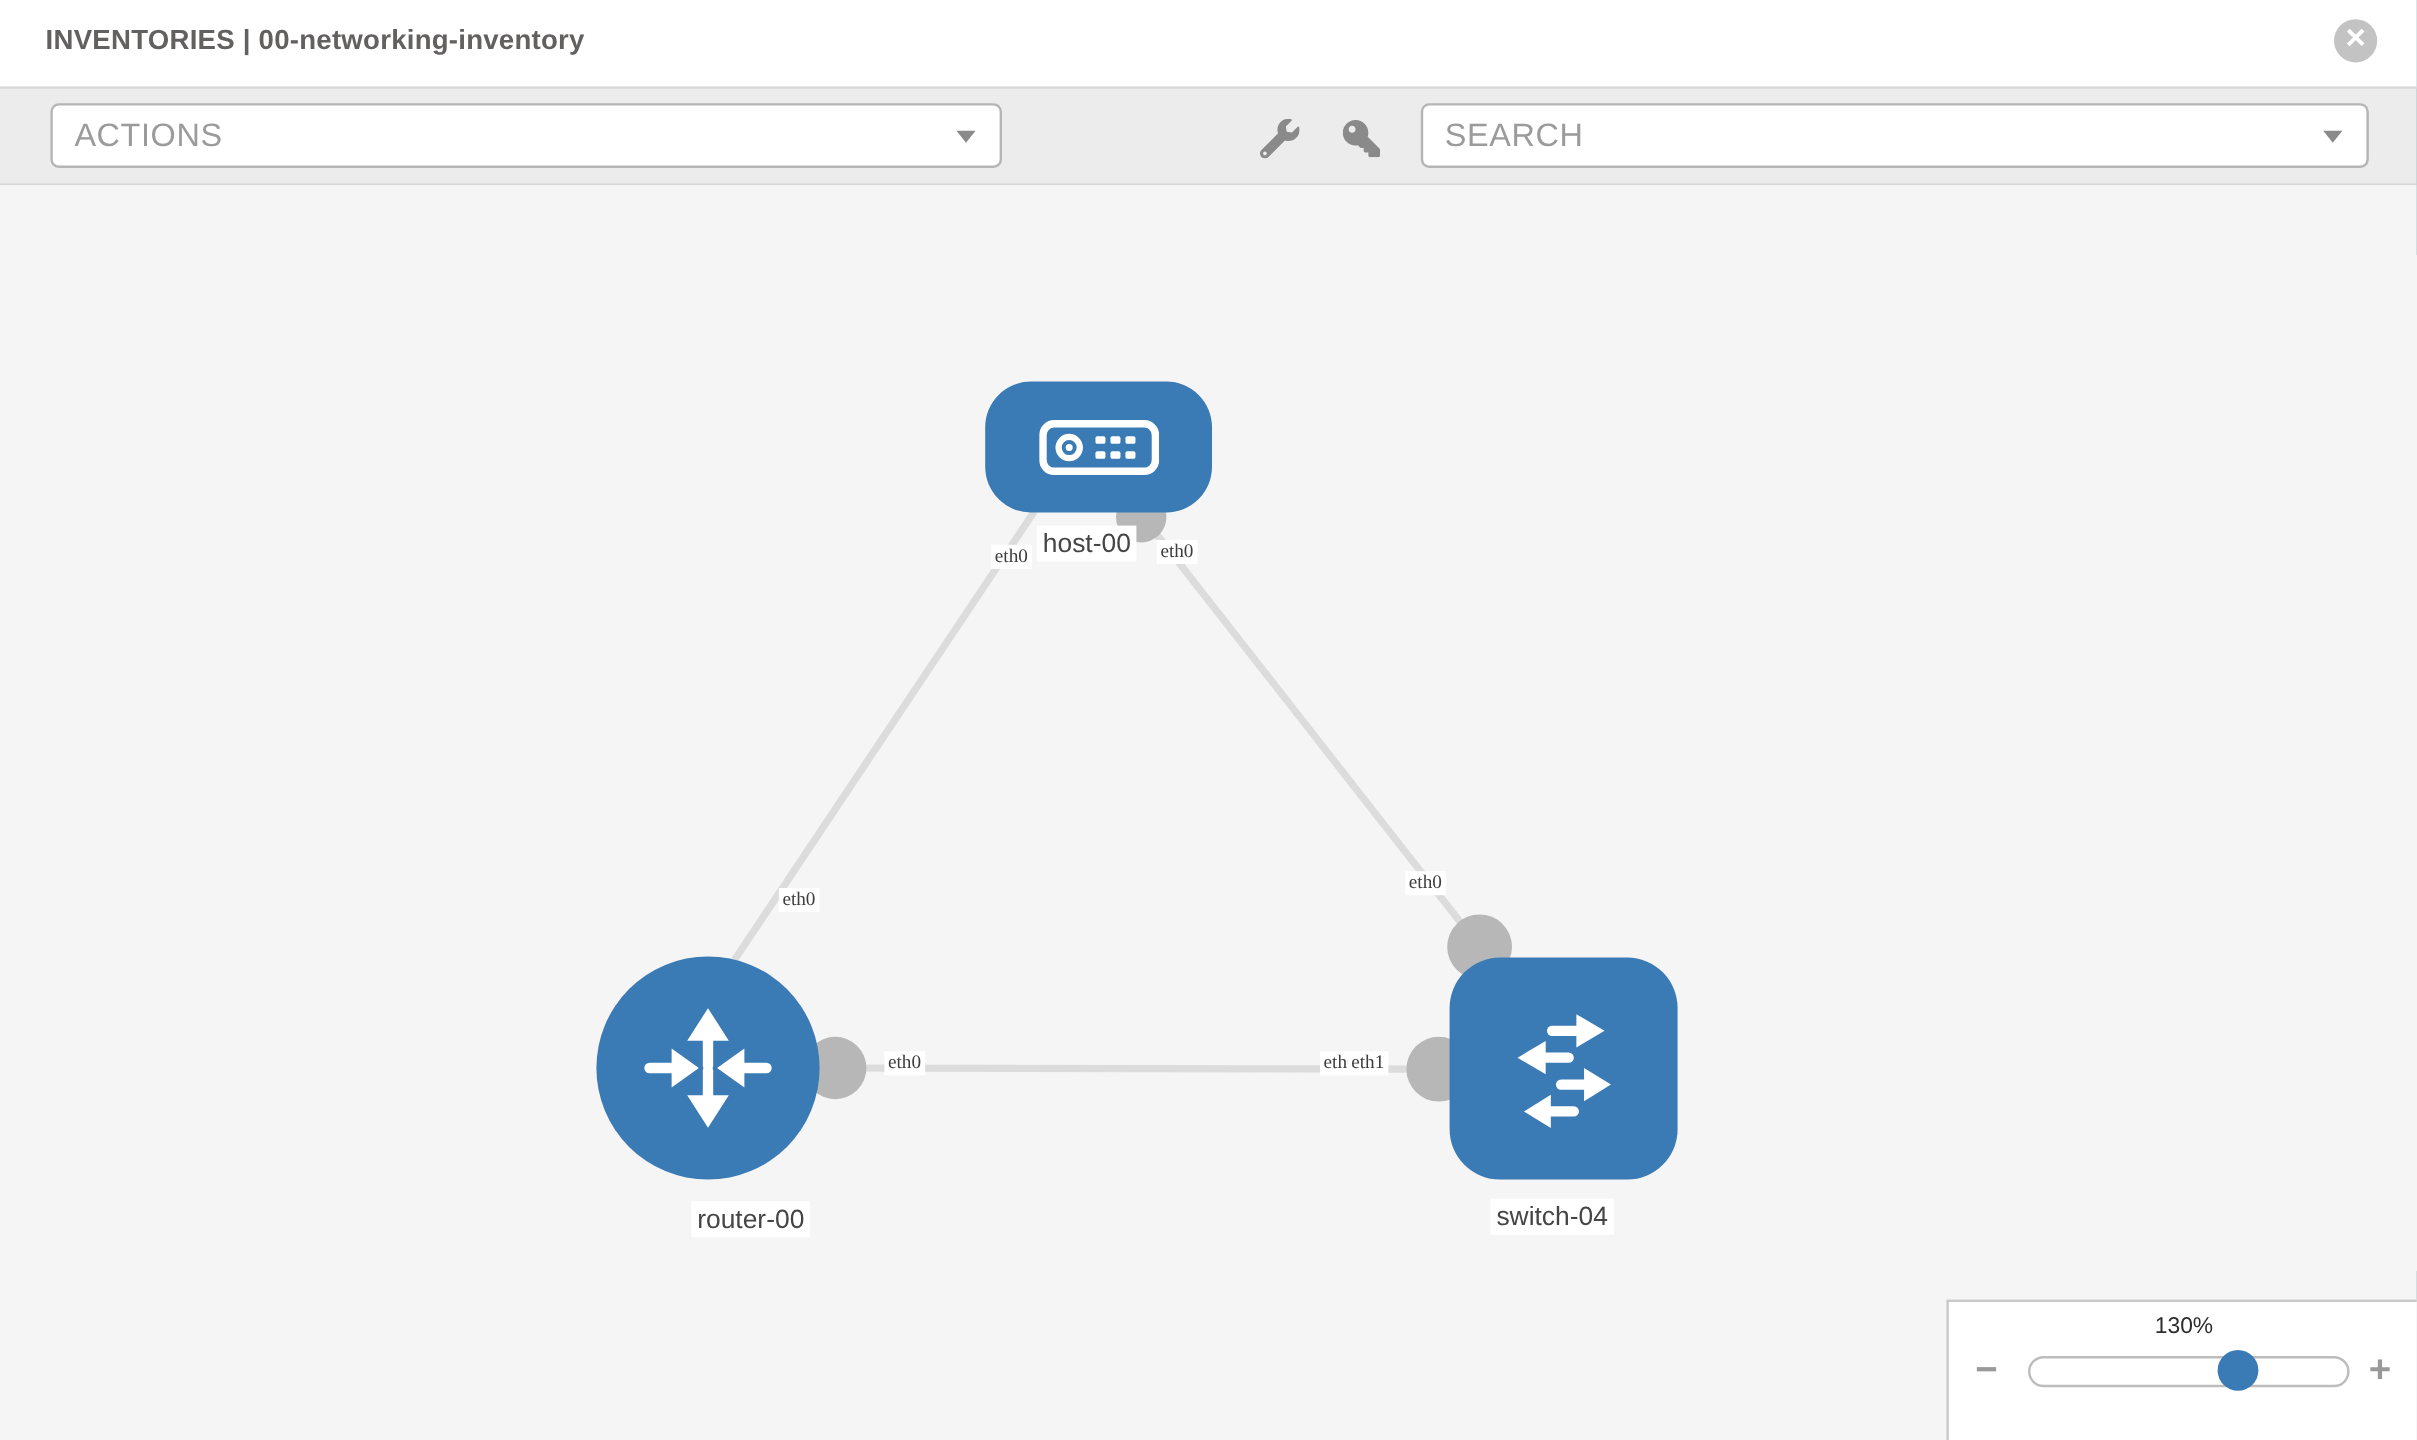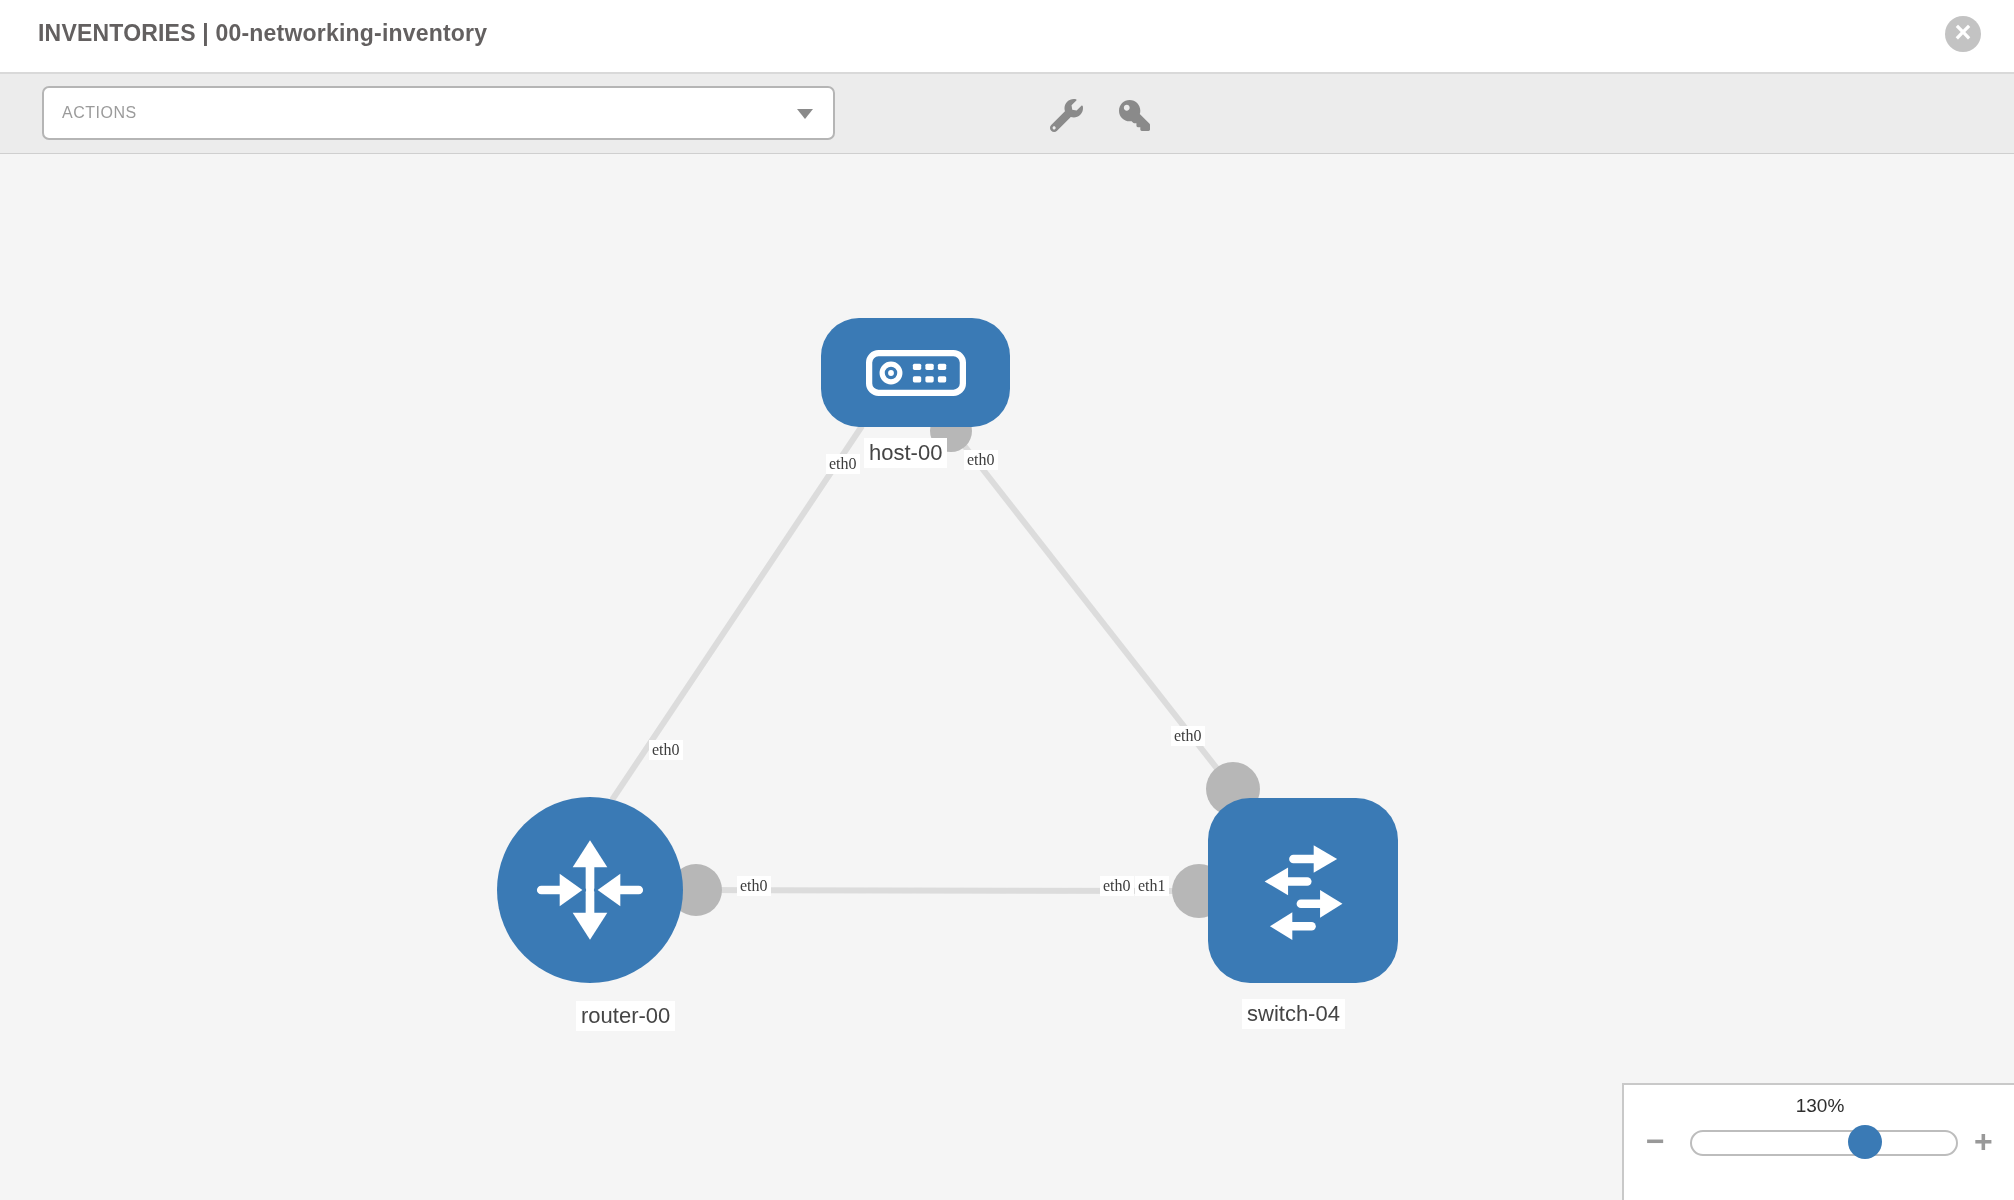--- a/index.html
+++ b/index.html
@@ -10,21 +10,21 @@
   .hdr{position:absolute;left:0;top:0;width:2014px;height:72px;background:#ffffff;border-bottom:2px solid #d9d9d9;}
   .hdr-title{position:absolute;left:38px;top:20px;font-size:23px;font-weight:bold;color:#636060;letter-spacing:.2px;}
   .close-btn{position:absolute;left:1945px;top:16px;width:36px;height:36px;border:none;border-radius:50%;
     background:#c3c3c3;color:#fff;cursor:pointer;display:flex;align-items:center;justify-content:center;padding:0;}
   .close-x{font-size:29px;font-weight:bold;line-height:1;color:#fff;margin-top:-3px;}
 
   
   .toolbar{position:absolute;left:0;top:74px;width:2014px;height:79px;background:#ececec;border-bottom:1px solid #cfcfcf;}
   .select{position:absolute;top:12px;height:54px;background:#fff;border:2px solid #b5b5b5;border-radius:7px;
     display:flex;align-items:center;box-sizing:border-box;cursor:pointer;}
-  .select-label{font-size:16px;color:#9b9b9b;padding-left:18px;letter-spacing:.5px;}
+  .select-label{font-size:27px;color:#9b9b9b;padding-left:18px;letter-spacing:.5px;}
   .caret{position:absolute;right:20px;top:50%;margin-top:-4px;width:0;height:0;
     border-left:8px solid transparent;border-right:8px solid transparent;border-top:10px solid #8a8a8a;}
   .sel-actions{left:42px;width:793px;}
   .sel-search{left:1184px;width:790px;}
   .icon-btn{position:absolute;top:22px;width:40px;height:38px;background:transparent;border:none;cursor:pointer;
     display:flex;align-items:center;justify-content:center;padding:0;}
   .icon-btn svg{fill:#8a8a8a;}
   .btn-wrench{left:1046px;}
   .btn-key{left:1114px;}
 
@@ -75,20 +75,24 @@
     </button>
 
     <button class="icon-btn btn-key">
       <svg width="31" height="31" viewBox="0 0 512 512">
         <g transform="translate(512,0) scale(-1,1)">
           <path d="M512 176.001C512 273.203 433.202 352 336 352c-11.22 0-22.19-1.062-32.827-3.069l-24.012 27.014A23.999 23.999 0 0 1 261.223 384H224v40c0 13.255-10.745 24-24 24h-40v40c0 13.255-10.745 24-24 24H24c-13.255 0-24-10.745-24-24v-78.059c0-6.365 2.529-12.47 7.029-16.971l161.802-161.802C163.108 213.814 160 195.271 160 176 160 78.798 238.797.001 335.999 0 433.488-.001 512 78.511 512 176.001zM336 128c0 26.51 21.49 48 48 48s48-21.49 48-48-21.49-48-48-48-48 21.49-48 48z"></path>
         </g>
       </svg>
     </button>
 
+    <div class="select sel-search">
+      <span class="select-label">SEARCH</span>
+      <span class="caret"></span>
+    </div>
   </div>
 
   <div class="canvas">
 
     <svg class="links-layer" width="2014" height="1046" viewBox="0 0 2014 1046">
       <line x1="862" y1="272" x2="612" y2="646" stroke="#dcdcdc" stroke-width="6"></line>
       <line x1="952" y1="276" x2="1233" y2="635" stroke="#dcdcdc" stroke-width="6"></line>
       <line x1="696" y1="736" x2="1200" y2="737" stroke="#dcdcdc" stroke-width="6"></line>
       <circle cx="951" cy="277" r="21" fill="#b7b7b7"></circle>
       <circle cx="696" cy="736" r="26" fill="#b7b7b7"></circle>
@@ -143,21 +147,21 @@
     <span class="lbl lbl-name" style="left:864px;top:284px;">host-00</span>
     <span class="lbl lbl-name" style="left:528px;top:847px;margin-left:48px;">router-00</span>
     <span class="lbl lbl-name" style="left:1242px;top:845px;">switch-04</span>
 
     <span class="lbl lbl-if" style="left:826px;top:300px;">eth0</span>
     <span class="lbl lbl-if" style="left:964px;top:296px;">eth0</span>
     <span class="lbl lbl-if" style="left:649px;top:586px;">eth0</span>
     <span class="lbl lbl-if" style="left:1171px;top:572px;">eth0</span>
     <span class="lbl lbl-if" style="left:737px;top:722px;">eth0</span>
     <span class="lbl lbl-if" style="left:1100px;top:722px;z-index:3;">eth0</span>
-    <span class="lbl lbl-if" style="left:1123px;top:722px;z-index:4;margin-left:12px;">eth1</span>
+    <span class="lbl lbl-if" style="left:1123px;top:722px;z-index:4;">eth1</span>
 
     <div class="zoom-panel">
       <div class="zoom-value">130%</div>
       <span class="zoom-minus">−</span>
       <div class="zoom-track">
         <div class="zoom-handle"></div>
       </div>
       <span class="zoom-plus">+</span>
     </div>
 

